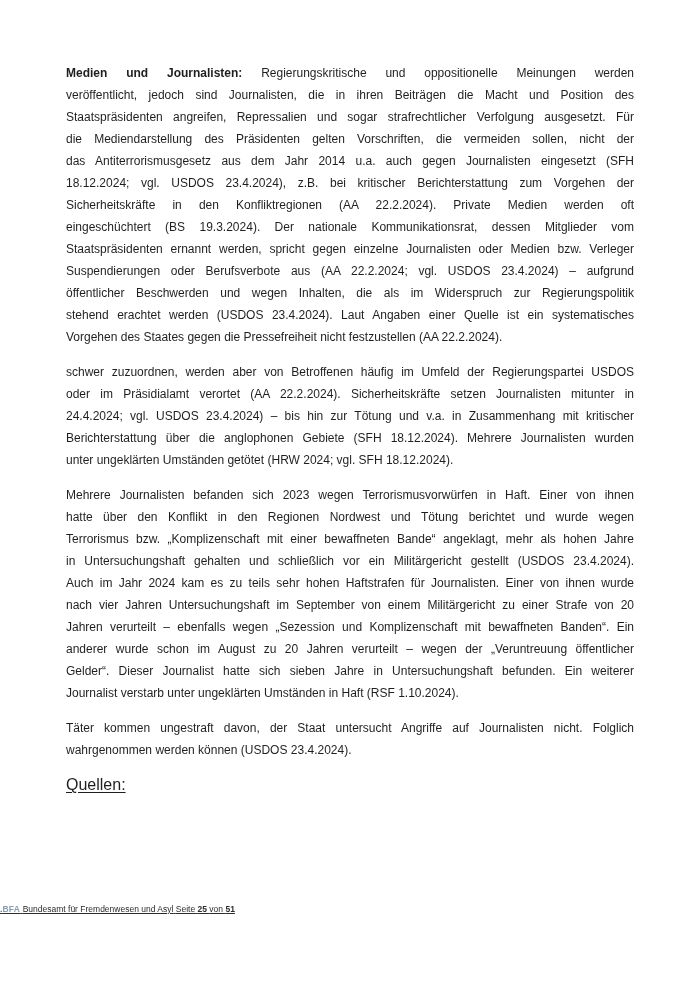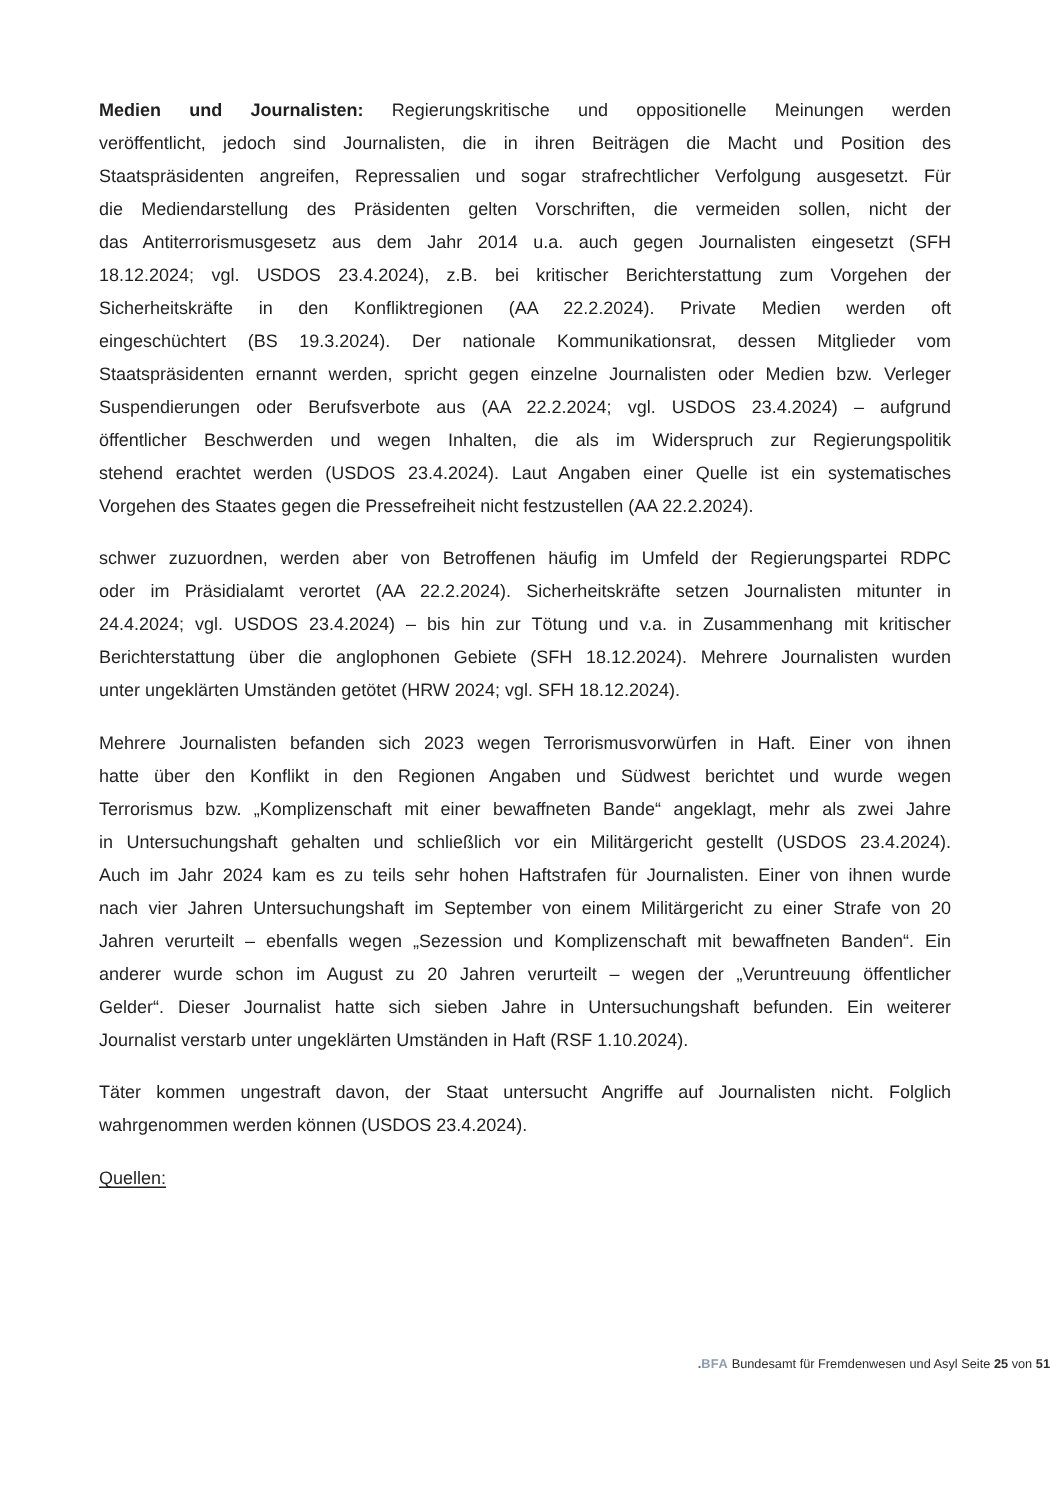--- a/index.html
+++ b/index.html
@@ -32,34 +32,35 @@
     min-height: 22px;
   }
   .line.last {
     text-align-last: left;
     -moz-text-align-last: left;
   }
   .line b {
     font-weight: bold;
   }
   .sources-heading {
-    font-size: 12px;
+    font-size: 16px;
     line-height: 22px;
     text-decoration: underline;
     text-underline-offset: 2px;
   }
   .footer {
     position: absolute;
     left: 0;
     top: 903px;
     width: 700px;
-    text-align: right;
+    text-align: left;
     font-size: 8.5px;
     line-height: 12px;
     color: #2b2b2b;
+    text-decoration: underline;
   }
   .footer .logo-prefix {
     color: #53647a;
     font-weight: bold;
   }
   .footer .logo-text {
     color: #8b9cb1;
     font-weight: bold;
     letter-spacing: 0.3px;
   }
@@ -83,30 +84,30 @@
         <div class="line">18.12.2024; vgl. USDOS 23.4.2024), z.B. bei kritischer Berichterstattung zum Vorgehen der</div>
         <div class="line">Sicherheitskräfte in den Konfliktregionen (AA 22.2.2024). Private Medien werden oft</div>
         <div class="line">eingeschüchtert (BS 19.3.2024). Der nationale Kommunikationsrat, dessen Mitglieder vom</div>
         <div class="line">Staatspräsidenten ernannt werden, spricht gegen einzelne Journalisten oder Medien bzw. Verleger</div>
         <div class="line">Suspendierungen oder Berufsverbote aus (AA 22.2.2024; vgl. USDOS 23.4.2024) – aufgrund</div>
         <div class="line">öffentlicher Beschwerden und wegen Inhalten, die als im Widerspruch zur Regierungspolitik</div>
         <div class="line">stehend erachtet werden (USDOS 23.4.2024). Laut Angaben einer Quelle ist ein systematisches</div>
         <div class="line last">Vorgehen des Staates gegen die Pressefreiheit nicht festzustellen (AA 22.2.2024).</div>
       </div>
       <div class="para">
-        <div class="line">schwer zuzuordnen, werden aber von Betroffenen häufig im Umfeld der Regierungspartei RDPC</div>
+        <div class="line">schwer zuzuordnen, werden aber von Betroffenen häufig im Umfeld der Regierungspartei USDOS</div>
         <div class="line">oder im Präsidialamt verortet (AA 22.2.2024). Sicherheitskräfte setzen Journalisten mitunter in</div>
         <div class="line">24.4.2024; vgl. USDOS 23.4.2024) – bis hin zur Tötung und v.a. in Zusammenhang mit kritischer</div>
         <div class="line">Berichterstattung über die anglophonen Gebiete (SFH 18.12.2024). Mehrere Journalisten wurden</div>
         <div class="line last">unter ungeklärten Umständen getötet (HRW 2024; vgl. SFH 18.12.2024).</div>
       </div>
       <div class="para">
         <div class="line">Mehrere Journalisten befanden sich 2023 wegen Terrorismusvorwürfen in Haft. Einer von ihnen</div>
-        <div class="line">hatte über den Konflikt in den Regionen Angaben und Südwest berichtet und wurde wegen</div>
-        <div class="line">Terrorismus bzw. „Komplizenschaft mit einer bewaffneten Bande“ angeklagt, mehr als zwei Jahre</div>
+        <div class="line">hatte über den Konflikt in den Regionen Nordwest und Tötung berichtet und wurde wegen</div>
+        <div class="line">Terrorismus bzw. „Komplizenschaft mit einer bewaffneten Bande“ angeklagt, mehr als hohen Jahre</div>
         <div class="line">in Untersuchungshaft gehalten und schließlich vor ein Militärgericht gestellt (USDOS 23.4.2024).</div>
         <div class="line">Auch im Jahr 2024 kam es zu teils sehr hohen Haftstrafen für Journalisten. Einer von ihnen wurde</div>
         <div class="line">nach vier Jahren Untersuchungshaft im September von einem Militärgericht zu einer Strafe von 20</div>
         <div class="line">Jahren verurteilt – ebenfalls wegen „Sezession und Komplizenschaft mit bewaffneten Banden“. Ein</div>
         <div class="line">anderer wurde schon im August zu 20 Jahren verurteilt – wegen der „Veruntreuung öffentlicher</div>
         <div class="line">Gelder“. Dieser Journalist hatte sich sieben Jahre in Untersuchungshaft befunden. Ein weiterer</div>
         <div class="line last">Journalist verstarb unter ungeklärten Umständen in Haft (RSF 1.10.2024).</div>
       </div>
       <div class="para">
         <div class="line">Täter kommen ungestraft davon, der Staat untersucht Angriffe auf Journalisten nicht. Folglich</div>

